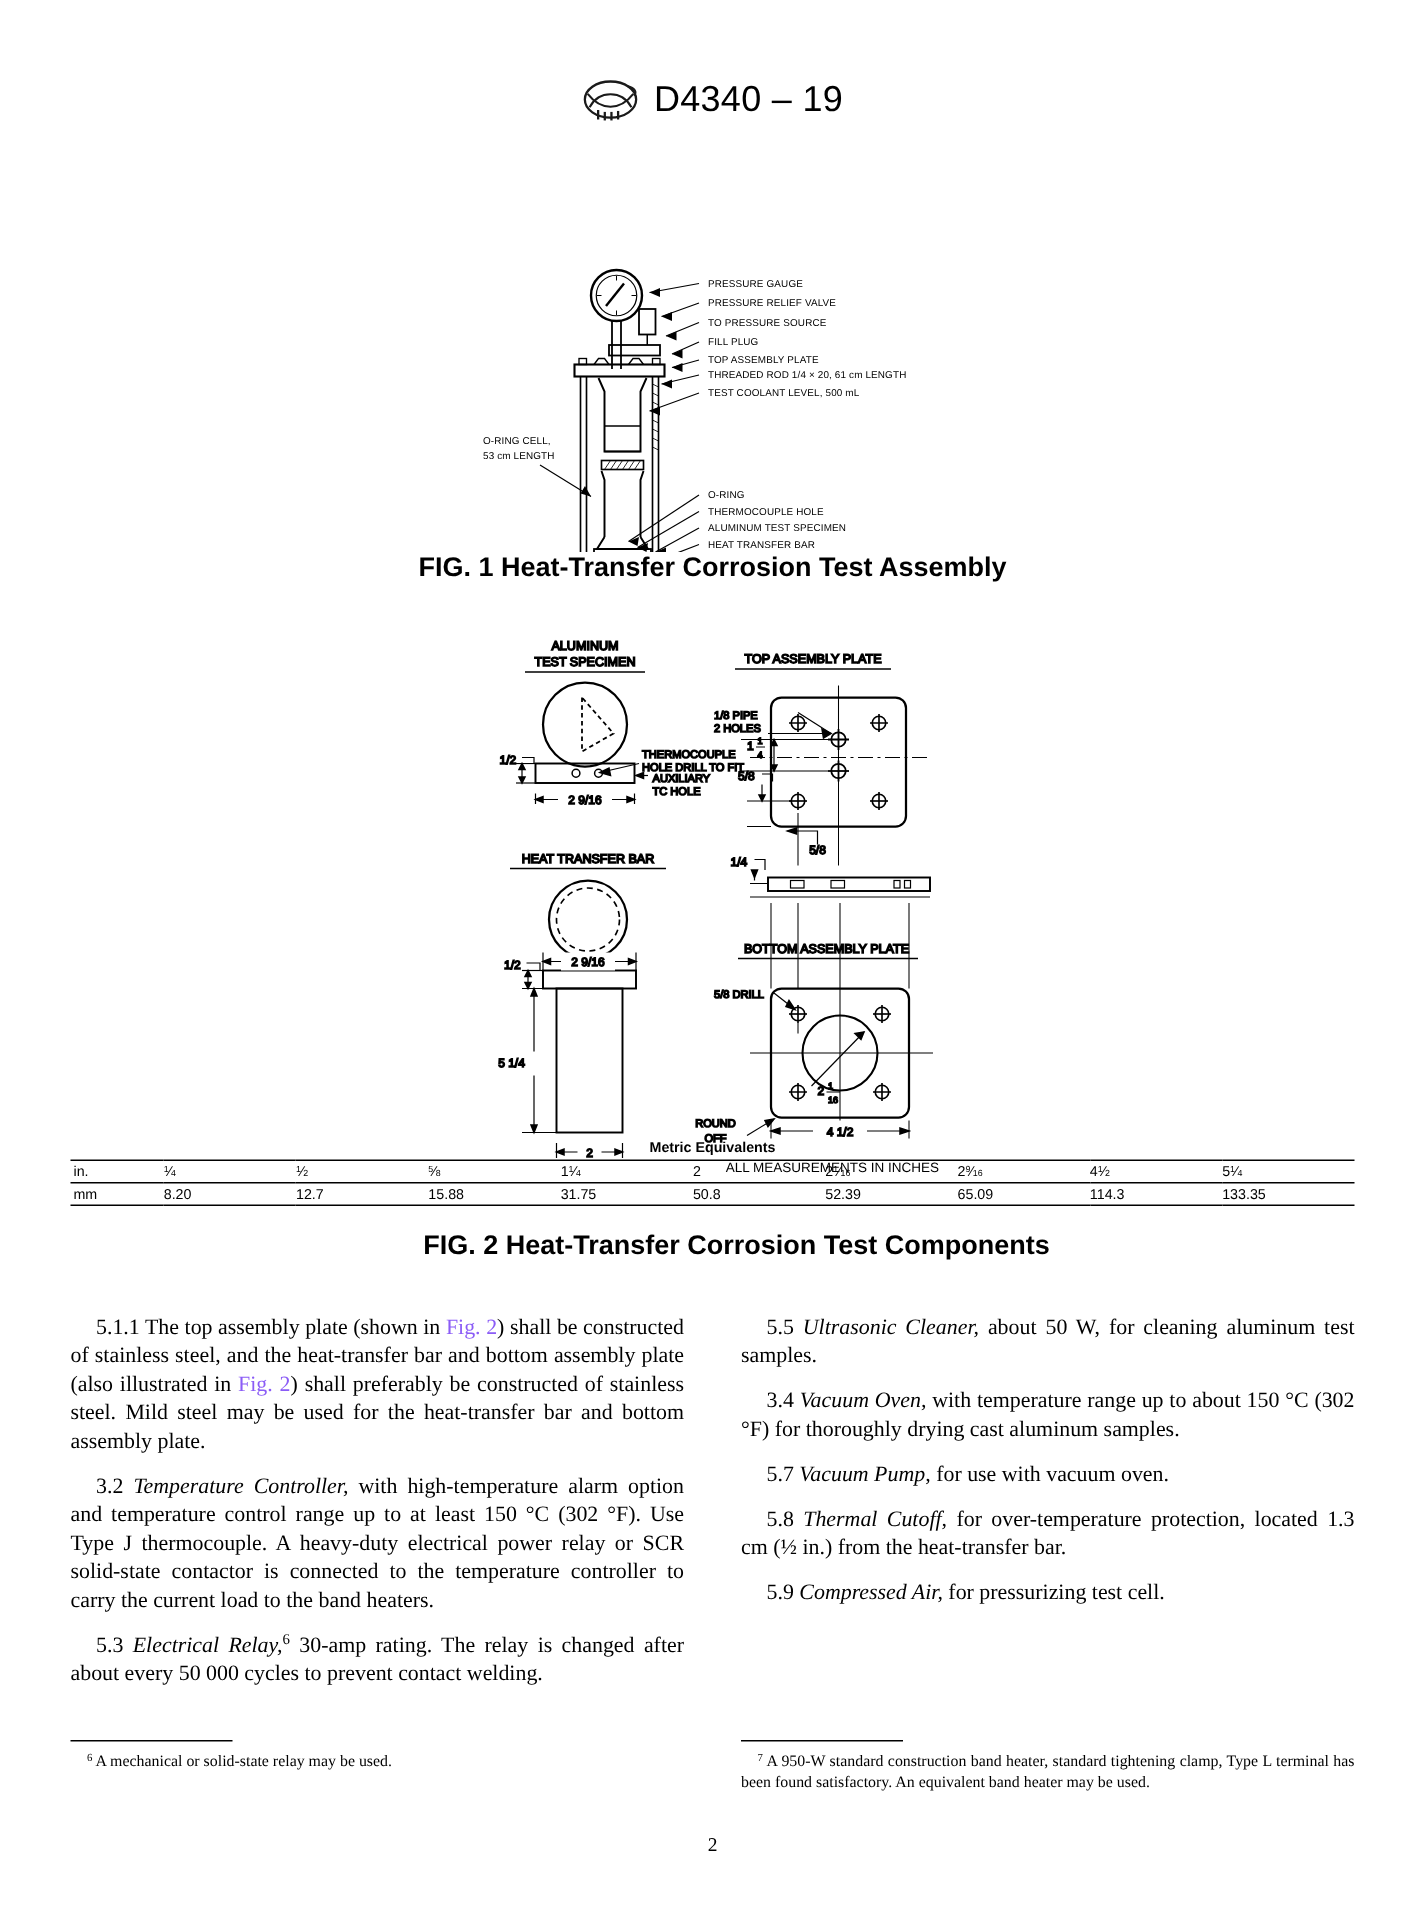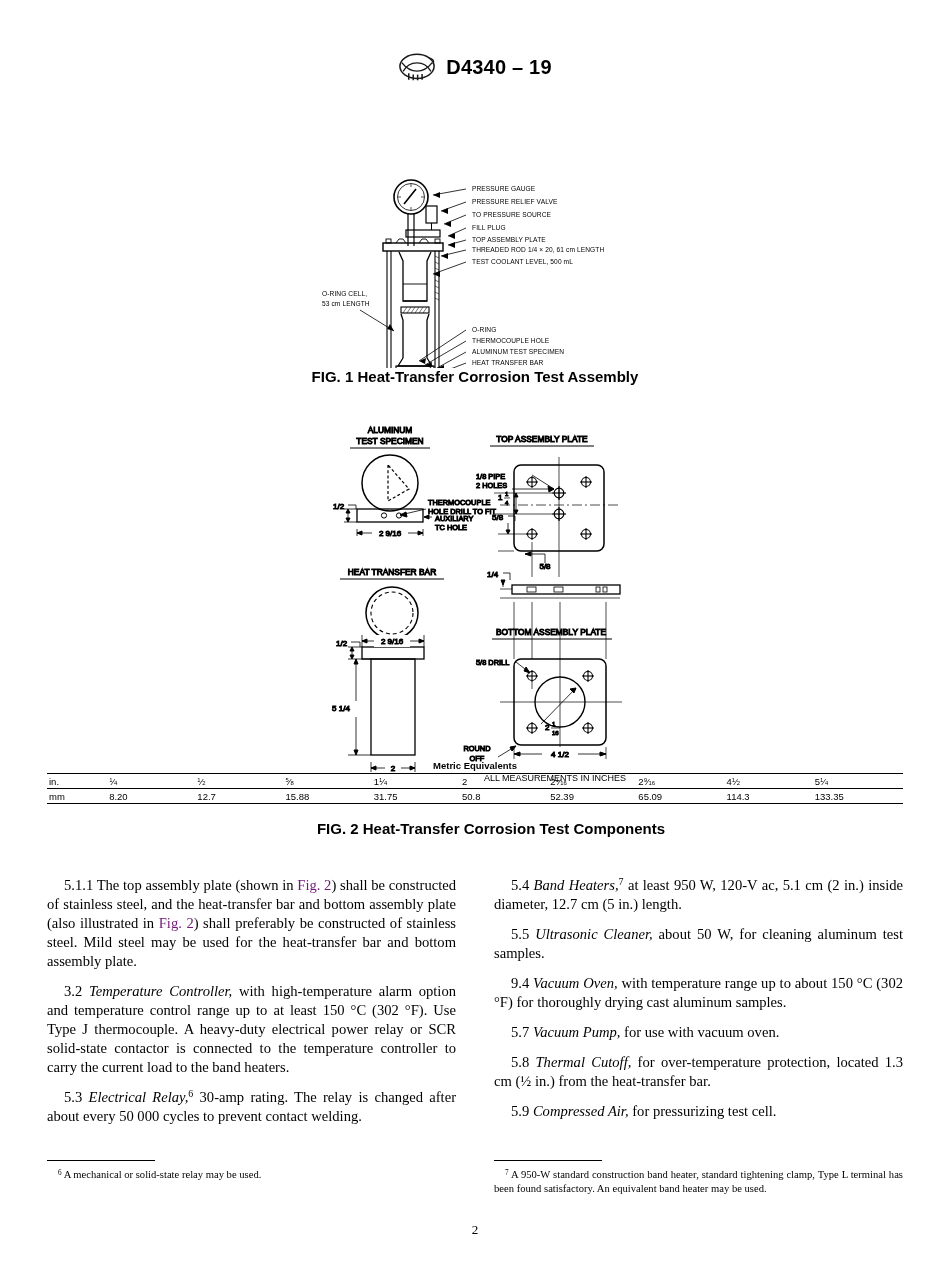--- a/index.html
+++ b/index.html
@@ -10,28 +10,28 @@
     color:#000000;
     position:relative;
     overflow:hidden;
   }
   .page { position:relative; width:950px; height:1272px; }
 
   
   .header { position:absolute; top:52px; left:0; width:950px; text-align:center;
             display:flex; align-items:center; justify-content:center; gap:10px; }
   .astm-logo { width:38px; height:30px; }
-  .designation { font-family:"Liberation Sans", sans-serif; font-weight:bold;
-                 font-size:20px; letter-spacing:0.2px; }
+  .designation { font-family:"Liberation Sans", sans-serif; font-weight:normal;
+                 font-size:24px; letter-spacing:0.2px; }
 
   
   .fig1-wrap { position:absolute; top:88px; left:0; width:950px; height:280px; }
   .fig2-wrap { position:absolute; top:400px; left:0; width:950px; height:380px;margin-top:17px; }
   .fig-caption { font-family:"Liberation Sans", sans-serif; font-weight:bold;
-                 font-size:15px; text-align:center; width:950px; position:absolute; }
+                 font-size:18px; text-align:center; width:950px; position:absolute; }
   #fig1-caption { top:368px; left:0; }
   #fig2-caption { top:820px; left:16px; }
 
   svg text { font-family:"Liberation Sans", sans-serif; fill:#000; }
   .lbl { font-size:6.6px; letter-spacing:0.1px; }
   .lbl-b { font-size:7.4px; }
   .dim { font-size:8px; }
   .hdr-u { font-size:8.4px; }
 
   
@@ -49,21 +49,21 @@
   sub.den { font-size:0.62em; vertical-align:-0.05em; }
 
   
   .body { position:absolute; top:876px; left:47px; width:856px;
           display:flex; gap:38px; }
   .col { width:409px; }
   p.para { margin:0 0 11px 0; font-size:14.6px; line-height:1.30;
            text-align:justify; text-indent:17px; hyphens:manual; }
   p.para:last-child { margin-bottom:16px; }
   .it { font-style:italic; }
-  .lnk { color:#701a75; }
+  .lnk { color:#8b5cf6; }
   sup.fn { font-size:0.68em; vertical-align:0.48em; }
 
   
   .footnotes { position:absolute; top:1160px; left:47px; width:856px;
                display:flex; gap:38px; }
   .fncol { width:409px; }
   .fnrule { width:108px; height:0; border-top:0.9px solid #000; margin-bottom:7px; }
   p.fntext { margin:0; font-size:10.6px; line-height:1.30; text-align:justify;
              text-indent:11px; }
 
@@ -512,25 +512,24 @@
 
     <div class="col">
       <p class="para"><span>5.1.1 The top assembly plate (shown in </span><span class="lnk">Fig. 2</span><span>) shall be constructed of stainless steel, and the heat-transfer bar and bottom assembly plate (also illustrated in </span><span class="lnk">Fig. 2</span><span>) shall preferably be constructed of stainless steel. Mild steel may be used for the heat-transfer bar and bottom assembly plate.</span></p>
 
       <p class="para"><span>3.2 </span><span class="it">Temperature Controller,</span><span> with high-temperature alarm option and temperature control range up to at least 150 °C (302 °F). Use Type J thermocouple. A heavy-duty electrical power relay or SCR solid-state contactor is connected to the temperature controller to carry the current load to the band heaters.</span></p>
 
       <p class="para"><span>5.3 </span><span class="it">Electrical Relay,</span><sup class="fn">6</sup><span> 30-amp rating. The relay is changed after about every 50 000 cycles to prevent contact welding.</span></p>
     </div>
 
     <div class="col">
-      <p class="para"><span>5.4 </span><span class="it">Band Heaters,</span><sup class="fn">7</sup><span> at least 950 W, 120-V ac, 5.1 cm (2 in.) inside diameter, 12.7 cm (5 in.) length.</span></p>
 
       <p class="para"><span>5.5 </span><span class="it">Ultrasonic Cleaner,</span><span>  about 50 W, for cleaning aluminum test samples.</span></p>
 
-      <p class="para"><span>9.4 </span><span class="it">Vacuum Oven,</span><span>  with temperature range up to about 150 °C (302 °F) for thoroughly drying cast aluminum samples.</span></p>
+      <p class="para"><span>3.4 </span><span class="it">Vacuum Oven,</span><span>  with temperature range up to about 150 °C (302 °F) for thoroughly drying cast aluminum samples.</span></p>
 
       <p class="para"><span>5.7 </span><span class="it">Vacuum Pump,</span><span>  for use with vacuum oven.</span></p>
 
       <p class="para"><span>5.8 </span><span class="it">Thermal Cutoff,</span><span>  for over-temperature protection, located 1.3 cm (½ in.) from the heat-transfer bar.</span></p>
 
       <p class="para"><span>5.9 </span><span class="it">Compressed Air,</span><span>  for pressurizing test cell.</span></p>
     </div>
   </div>
 
   <div class="footnotes">

